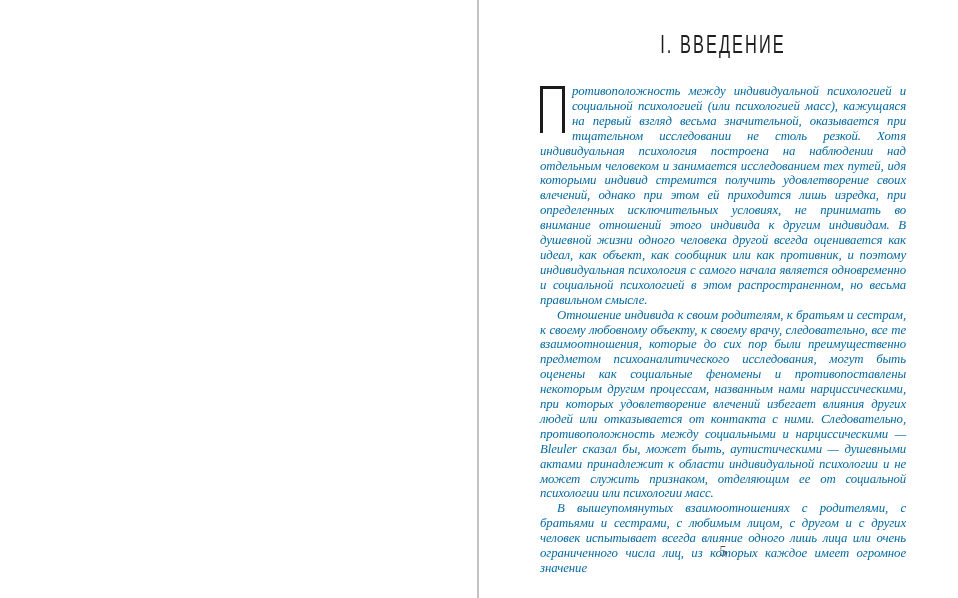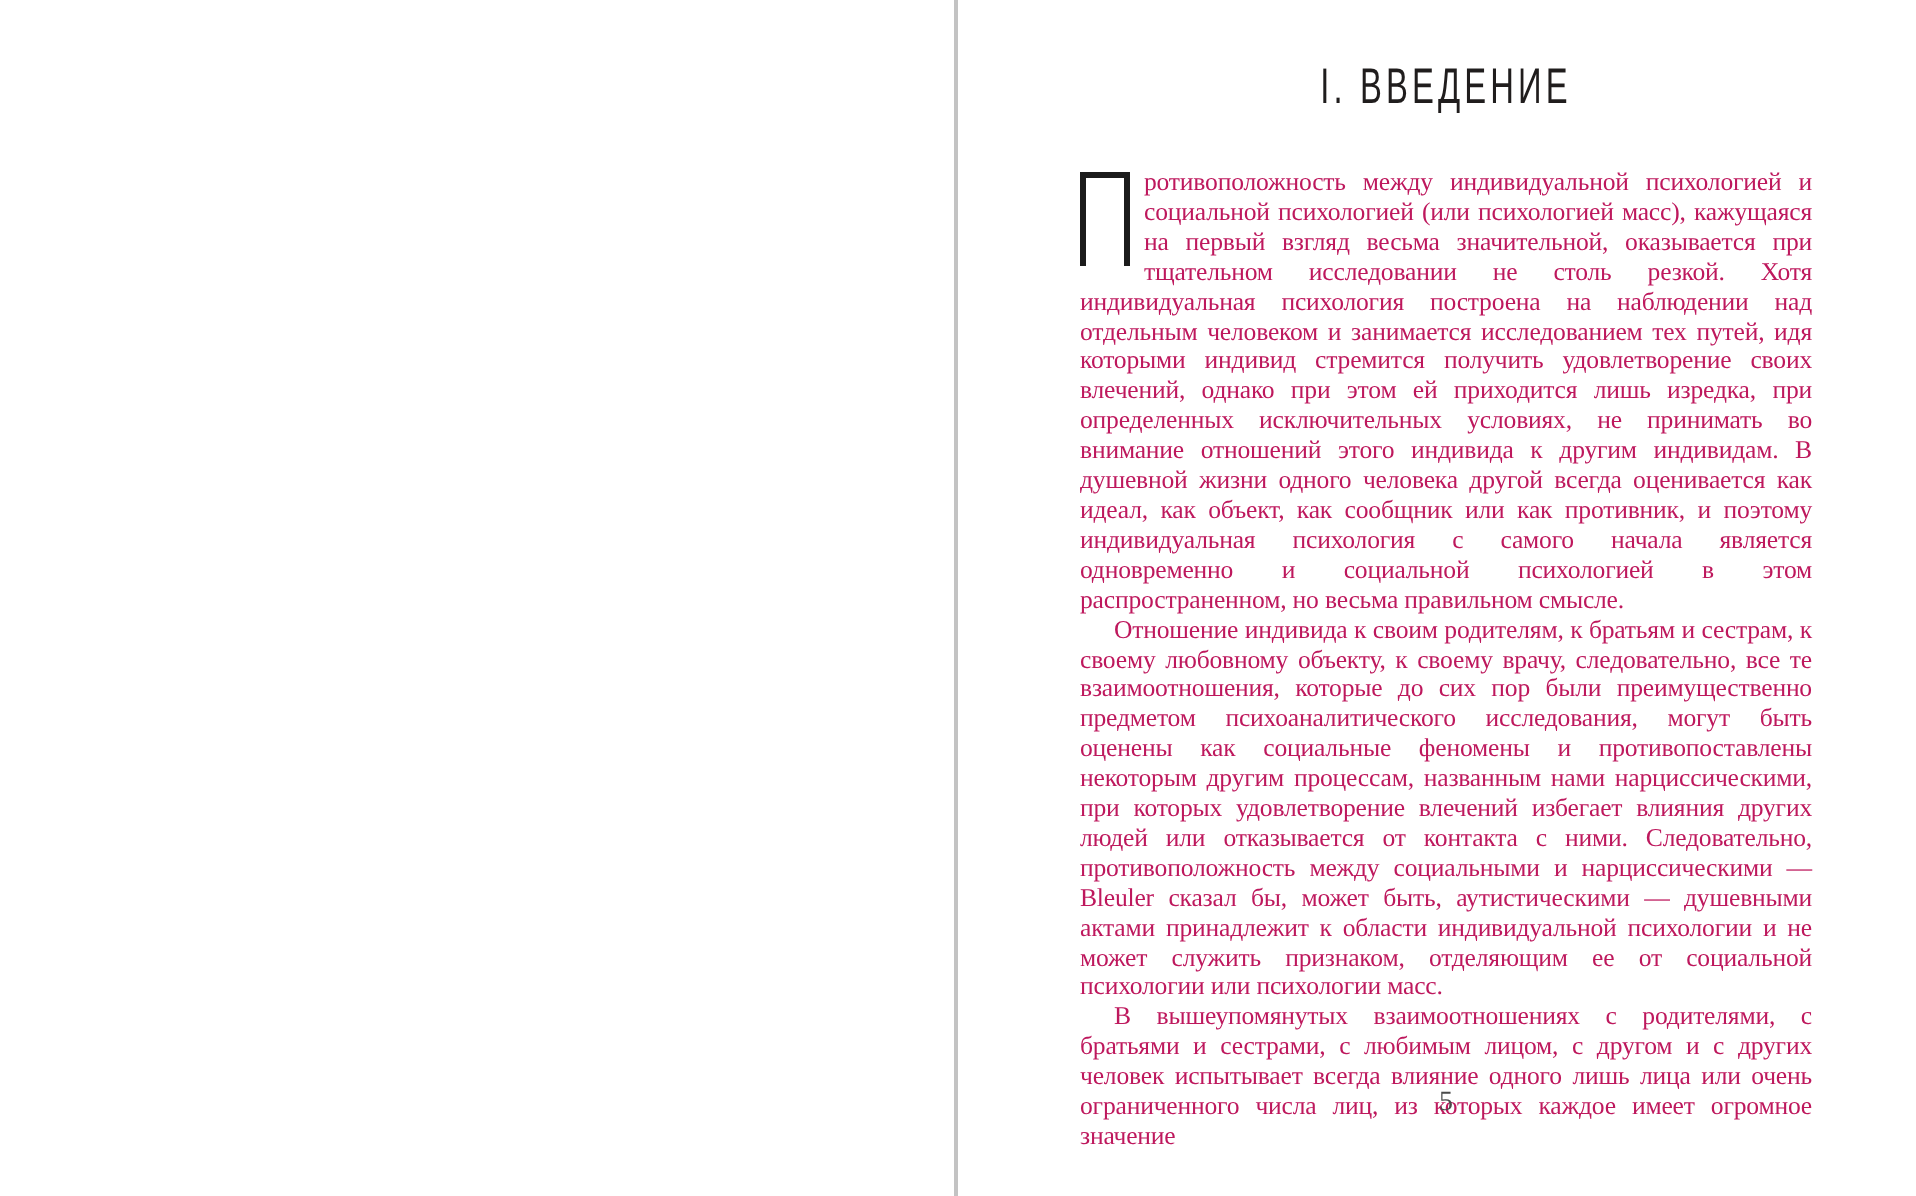--- a/index.html
+++ b/index.html
@@ -51,24 +51,25 @@
     color: #201d1d;
     transform: scale(0.82, 1.25);
     transform-origin: top center;
     white-space: nowrap;
   }
   .body-text {
     margin-top: 31px;
     font-size: 12.8px;
     line-height: 14.9px;
     letter-spacing: -0.1px;
-    color: #be185d;
+    color: #0369a1;
     text-align: justify;
     -webkit-hyphens: auto;
     hyphens: auto;
+    font-style: italic;
   }
   .body-text p {
     margin: 0;
     padding: 0;
   }
   .body-text p.indented {
     text-indent: 17px;
   }
   .drop-cap {
     float: left;

